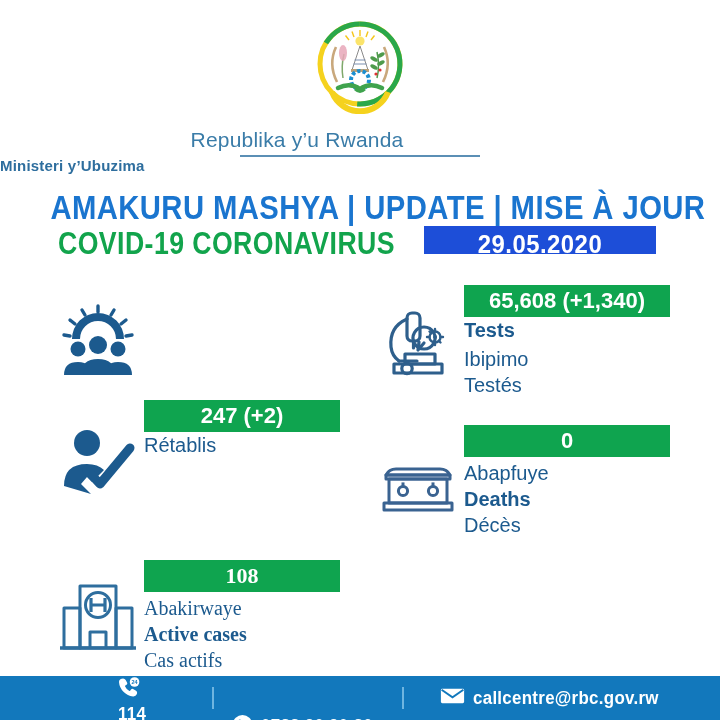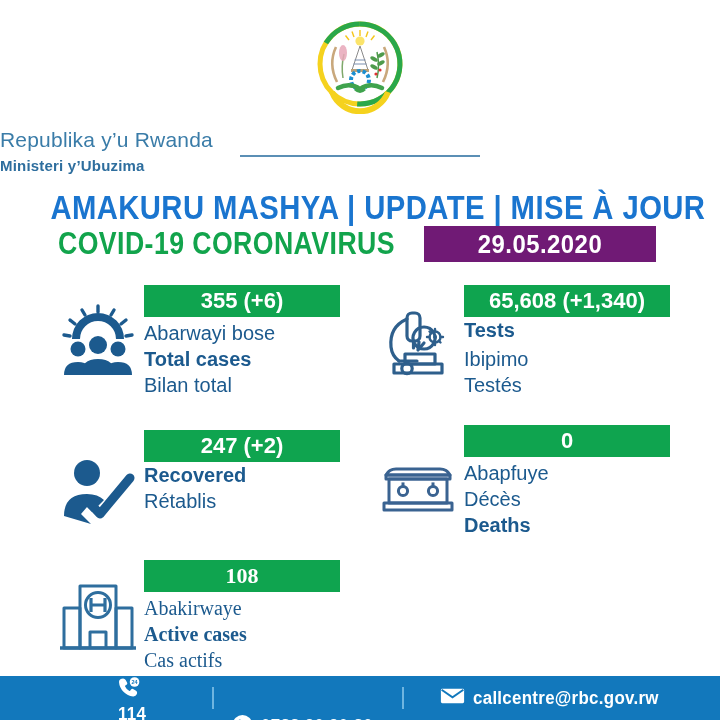--- a/index.html
+++ b/index.html
@@ -9,21 +9,21 @@
     font-family:"Liberation Sans","DejaVu Sans",sans-serif;
     overflow:hidden;
     position:relative;
   }
   .page{position:relative;width:720px;height:720px;background:#fff;}
 
   
   .crest-wrap{position:absolute;top:14px;left:0;width:720px;text-align:center;}
   .crest{width:100px;height:100px;display:inline-block;}
   .gov-line1{
-    position:absolute;top:128px;left:0;width:594px;
+    position:absolute;top:128px;left:0;width:594px;text-align:center;
     color:#3A7CA8;font-size:21px;font-weight:400;letter-spacing:.2px;
   }
   .gov-rule{
     position:absolute;top:155px;left:240px;width:240px;height:1.5px;
     background:#5B8FB5;
   }
   .gov-line2{
     position:absolute;top:157px;left:0;width:720px;text-align:left;
     color:#2E6E9E;font-size:15px;font-weight:700;letter-spacing:.2px;
   }
@@ -40,22 +40,22 @@
     position:absolute;top:227px;left:0;width:720px;height:36px;
   }
   .title2{
     position:absolute;top:0;left:58px;width:360px;text-align:left;
     color:#12A44C;font-size:31px;font-weight:700;
     font-family:"Liberation Sans Narrow","Liberation Sans",sans-serif;
     transform:scaleX(.86);transform-origin:left center;
     letter-spacing:.5px;white-space:nowrap;line-height:34px;
   }
   .date-badge{
-    position:absolute;top:-1px;left:424px;width:232px;height:36px;
-    background:#701a75;
+    position:absolute;top:-1px;left:424px;width:232px;height:28px;
+    background:#1d4ed8;
   }
   .date-badge span{
     display:block;width:100%;text-align:center;color:#fff;
     font-size:26px;font-weight:700;line-height:36px;letter-spacing:.5px;
     font-family:"Liberation Sans Narrow","Liberation Sans",sans-serif;
     transform:scaleX(.92);
   }
 
   
   .stat{position:absolute;width:320px;height:125px;}
@@ -176,28 +176,20 @@
           </g>
           <circle cx="44" cy="46" r="9"></circle>
           <path d="M27 76 q0 -16 17 -16 q17 0 17 16 z"></path>
           <circle cx="24" cy="50" r="7.5"></circle>
           <path d="M10 76 q0 -13 14 -13 q7 0 11 4 q-6 4 -6 9 z"></path>
           <circle cx="64" cy="50" r="7.5"></circle>
           <path d="M78 76 q0 -13 -14 -13 q-7 0 -11 4 q6 4 6 9 z"></path>
         </g>
       </svg>
     </span>
-    <div class="body">
-      <div class="badge">
-        <span>355 (+6)</span>
-      </div>
-      <div class="lbl ln1">Abarwayi bose</div>
-      <div class="lbl b">Total cases</div>
-      <div class="lbl">Bilan total</div>
-    </div>
   </div>
 
   <div class="stat" style="left:368px;top:285px;">
     <span class="icon">
       <svg viewBox="0 0 88 88" width="88" height="88">
         <g fill="none" stroke="#2E5F8C" stroke-width="3.2" stroke-linecap="round" stroke-linejoin="round">
           <rect x="33" y="14" width="13" height="28" rx="5"></rect>
           <path d="M39.5 42 v7"></path>
           <path d="M33 20 q-18 8 -16 28 q1 9 8 14"></path>
           <path d="M25 62 h18"></path>
@@ -222,35 +214,34 @@
     <div class="body">
       <div class="badge wide">
         <span>65,608 (+1,340)</span>
       </div>
       <div class="lbl b">Tests</div>
       <div class="lbl ln1">Ibipimo</div>
       <div class="lbl">Testés</div>
     </div>
   </div>
 
-  <div class="stat" style="left:48px;top:430px;text-decoration:underline;">
+  <div class="stat" style="left:48px;top:400px;text-decoration:underline;">
     <span class="icon">
       <svg viewBox="0 0 88 88" width="88" height="88">
         <g fill="#1C5A8E">
           <circle cx="33" cy="29" r="13"></circle>
           <path d="M10 72 q0 -22 23 -22 q11 0 17 6 l-12 12 l-5 -5 l-6 7 l10 10 z"></path>
         </g>
         <path d="M33 56 L46 70 L76 34" fill="none" stroke="#1C5A8E" stroke-width="9" stroke-linecap="round" stroke-linejoin="round"></path>
       </svg>
     </span>
     <div class="body">
       <div class="badge">
         <span>247 (+2)</span>
       </div>
-      <div class="lbl b">Recovered</div>
       <div class="lbl">Rétablis</div>
     </div>
   </div>
 
   <div class="stat" style="left:368px;top:425px;">
     <span class="icon" style="top:28px;">
       <svg viewBox="0 0 88 70" width="88" height="70">
         <g fill="none" stroke="#3A6391" stroke-width="3" stroke-linejoin="round">
           <path d="M12 22 q3 -6 10 -6 h44 q7 0 10 6 z"></path>
           <rect x="12" y="22" width="64" height="4"></rect>
@@ -261,22 +252,22 @@
           <path d="M29 33.4 v-4"></path>
           <path d="M59 33.4 v-4"></path>
         </g>
       </svg>
     </span>
     <div class="body">
       <div class="badge wide">
         <span>0</span>
       </div>
       <div class="lbl ln1">Abapfuye</div>
+      <div class="lbl b">Deaths</div>
       <div class="lbl">Décès</div>
-      <div class="lbl b">Deaths</div>
     </div>
   </div>
 
   <div class="stat" style="left:48px;top:560px;font-family:Liberation Serif, serif;">
     <span class="icon">
       <svg viewBox="0 0 88 88" width="88" height="88">
         <g fill="none" stroke="#2E6E9E" stroke-width="3" stroke-linejoin="round">
           <rect x="26" y="12" width="36" height="62"></rect>
           <path d="M10 34 h16 v40 h-16 z"></path>
           <path d="M62 34 h16 v40 h-16 z"></path>

